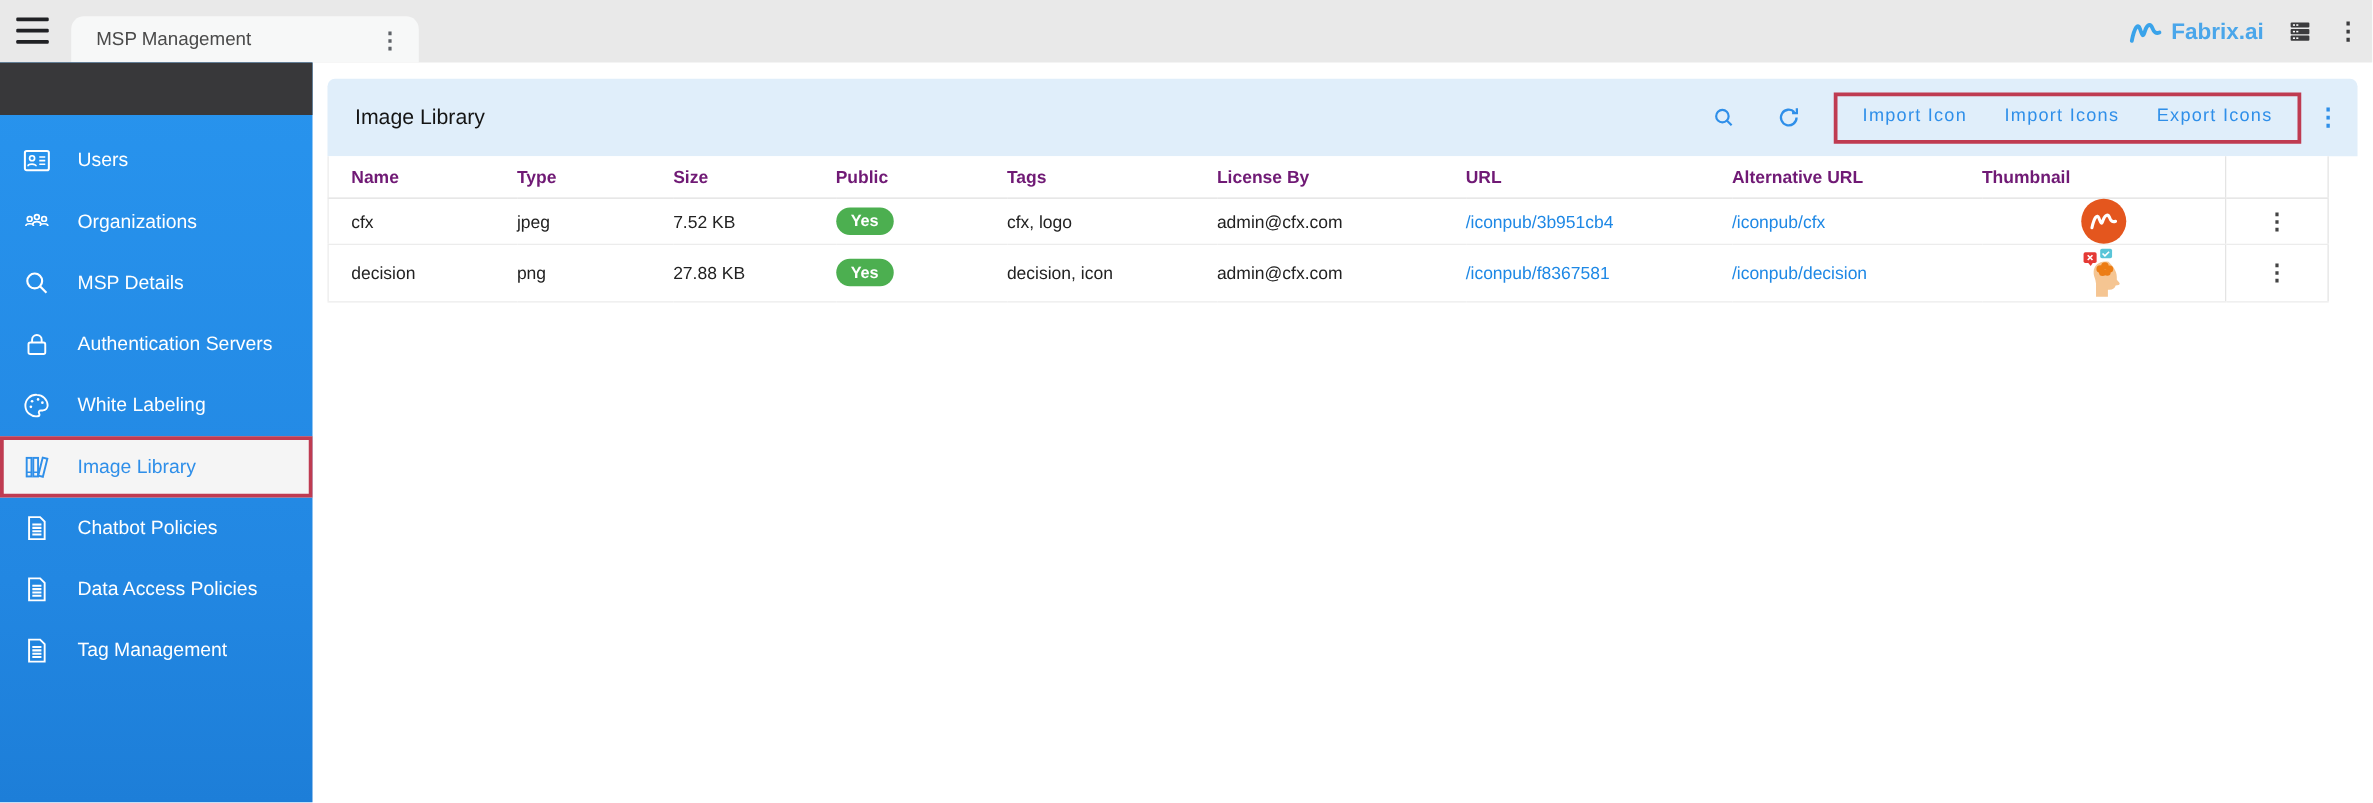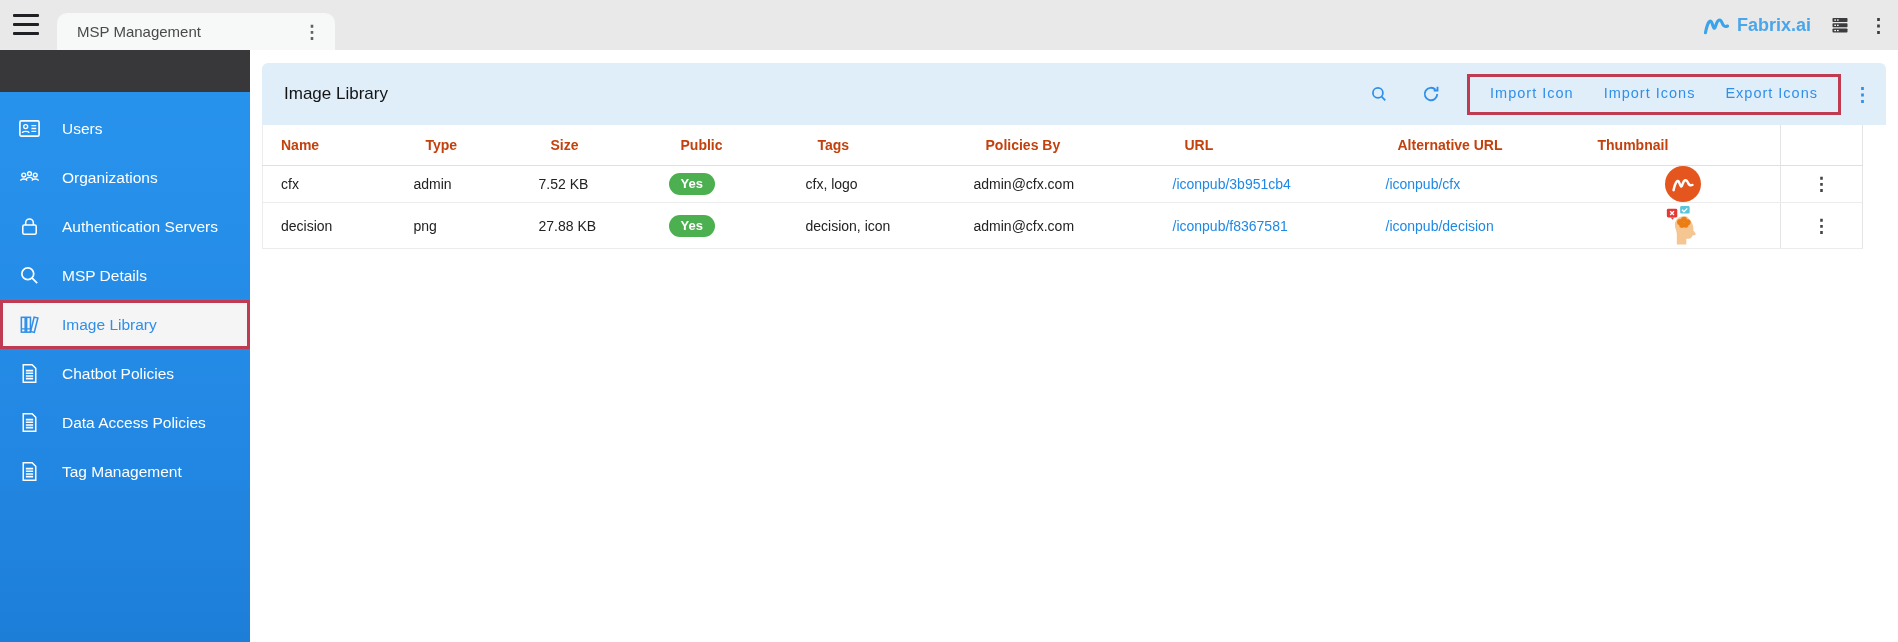--- a/index.html
+++ b/index.html
@@ -35,21 +35,21 @@
   .head-spacer { flex:1; }
   .icon-btn { background:none; border:none; cursor:pointer; display:flex; align-items:center; justify-content:center; padding:4px; }
   .head-search { margin-right:24px; }
   .head-refresh { margin-right:22px; }
   .annotation-box { border:3px solid #bf3b51; display:flex; align-items:flex-start; gap:30px; padding:8px 20px; height:41px; }
   .toolbar-btn { background:none; border:none; color:#2f8fe9; font-family:"Liberation Sans",sans-serif; font-size:14.5px; letter-spacing:1px; cursor:pointer; white-space:nowrap; }
   .head-kebab { color:#2f8fe9; font-size:19px; font-weight:bold; margin:0 14px 0 12px; cursor:pointer; }
 
   
   table.data-table { width:1600px; border-collapse:collapse; table-layout:fixed; background:#fff; border-left:1px solid #ececec; border-right:1px solid #e4e4e4; }
-  .data-table th { height:33px; text-align:left; font-size:14px; font-weight:bold; color:#c2410c; border-bottom:1px solid #e0e0e0; padding:12px; }
+  .data-table th { height:33px; text-align:left; font-size:14px; font-weight:bold; color:#701a75; border-bottom:1px solid #e0e0e0; padding:0; }
   .data-table td { height:36px; font-size:14px; color:#222; border-bottom:1px solid #ececec; padding:0; vertical-align:middle; }
   .data-table th:first-child, .data-table td:first-child { padding-left:18px; }
   .col-actions { border-left:1px solid #e4e4e4; text-align:center !important; }
   .link { color:#1e88e5; text-decoration:none; cursor:pointer; }
   .badge-yes { display:inline-block; background:#4caf50; color:#fff; font-size:13px; font-weight:bold; padding:3px 12px 4px; border-radius:13px; }
   .thumb-cell { text-align:center; }
   .thumb-circle { width:36px; height:36px; border-radius:50%; background:#e4561e; display:inline-flex; align-items:center; justify-content:center; vertical-align:middle; }
   .thumb-decision { display:inline-block; vertical-align:middle; margin-top:2px; }
   .row-kebab { background:none; border:none; color:#444; font-size:18px; font-weight:bold; cursor:pointer; }
 </style>
@@ -119,39 +119,51 @@
               <circle cx="12" cy="8" r="2"></circle>
               <circle cx="18" cy="9.5" r="2"></circle>
             <path d="M2.8 15.5c0-2.6 6.4-2.6 6.4 0M8.8 13.8c0-2.6 6.4-2.6 6.4 0M14.8 15.5c0-2.6 6.4-2.6 6.4 0"></path>
           </svg>
         </span>
         <span>Organizations</span>
       </div>
 
       <div class="side-item">
         <span class="side-icon">
-          <svg width="23" height="23" viewBox="0 0 24 24" stroke="currentColor" fill="none" stroke-width="1.6">
-            <rect x="5" y="10.5" width="14" height="9.5" rx="1.5"></rect>
-            <path d="M8 10.5V8.2a4 4 0 0 1 8 0v2.3"></path>
-          </svg>
-        </span>
-        <span>Authentication Servers</span>
-      </div>
-
-      <div class="side-item">
-        <span class="side-icon">
           <svg width="23" height="23" viewBox="0 0 24 24" stroke="currentColor" fill="none" stroke-width="1.8">
             <circle cx="10.2" cy="10.2" r="6.2"></circle>
               <path d="M14.8 14.8l5.2 5.2"></path>
           </svg>
         </span>
         <span>MSP Details</span>
       </div>
 
-
+      <div class="side-item">
+        <span class="side-icon">
+          <svg width="23" height="23" viewBox="0 0 24 24" stroke="currentColor" fill="none" stroke-width="1.6">
+            <rect x="5" y="10.5" width="14" height="9.5" rx="1.5"></rect>
+            <path d="M8 10.5V8.2a4 4 0 0 1 8 0v2.3"></path>
+          </svg>
+        </span>
+        <span>Authentication Servers</span>
+      </div>
+
+
+      <div class="side-item">
+        <span class="side-icon">
+          <svg width="23" height="23" viewBox="0 0 24 24" stroke="currentColor" fill="none" stroke-width="1.6">
+            <path d="M12 3a9 9 0 1 0 .6 17.9c1.6-.1 1.9-1.4 1.3-2.4-.7-1.2-.1-2.5 1.5-2.5h1.7A4.3 4.3 0 0 0 21 11.7C20.7 6.8 16.8 3 12 3z"></path>
+            <circle cx="8" cy="8.3" r="1.1" fill="currentColor" stroke="none"></circle>
+            <circle cx="13" cy="6.8" r="1.1" fill="currentColor" stroke="none"></circle>
+            <circle cx="16.6" cy="9.5" r="1.1" fill="currentColor" stroke="none"></circle>
+            <circle cx="7" cy="13" r="1.1" fill="currentColor" stroke="none"></circle>
+          </svg>
+        </span>
+        <span>White Labeling</span>
+      </div>
 
       <div class="side-item active">
         <span class="side-icon">
           <svg width="23" height="23" viewBox="0 0 24 24" stroke="currentColor" fill="none" stroke-width="1.6">
             <rect x="3.5" y="4.5" width="4" height="15.5"></rect>
             <rect x="9" y="4.5" width="4" height="15.5"></rect>
             <g transform="rotate(14 17 12)">
                 <rect x="15" y="4.5" width="4" height="15.5"></rect>
               </g>
             <path d="M3.5 16.5h4M9 16.5h4" stroke-width="1.2"></path>
@@ -231,31 +243,31 @@
         <col style="width:195px">
           <col style="width:82px">
       </colgroup>
       <thead>
         <tr>
           <th>Name</th>
           <th>Type</th>
           <th>Size</th>
           <th>Public</th>
           <th>Tags</th>
-          <th>Policies By</th>
+          <th>License By</th>
           <th>URL</th>
           <th>Alternative URL</th>
           <th>Thumbnail</th>
           <th class="col-actions"></th>
         </tr>
       </thead>
       <tbody>
         <tr>
           <td>cfx</td>
-          <td>admin</td>
+          <td>jpeg</td>
           <td>7.52 KB</td>
           <td><span class="badge-yes">Yes</span></td>
           <td>cfx, logo</td>
           <td>admin@cfx.com</td>
           <td><a class="link">/iconpub/3b951cb4</a></td>
           <td><a class="link">/iconpub/cfx</a></td>
           <td class="thumb-cell">
             <span class="thumb-circle">
               <svg width="24" height="17" viewBox="0 0 24 18">
                 <path d="M2 15 C4 6 6.5 3 8 7 C9.5 11 10 13 11.5 8.5 C13 4 15.5 3 17 6.5 C18 9.3 19.5 10.5 22 9.5" stroke="#fff" stroke-width="2.6" fill="none" stroke-linecap="round"></path>

